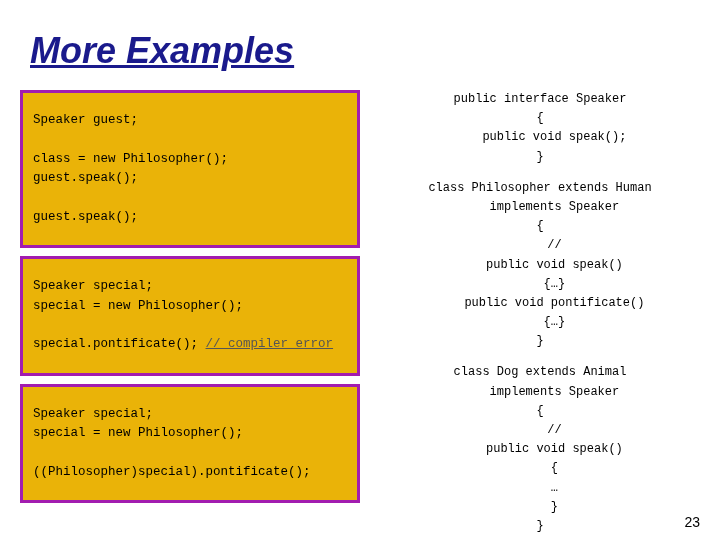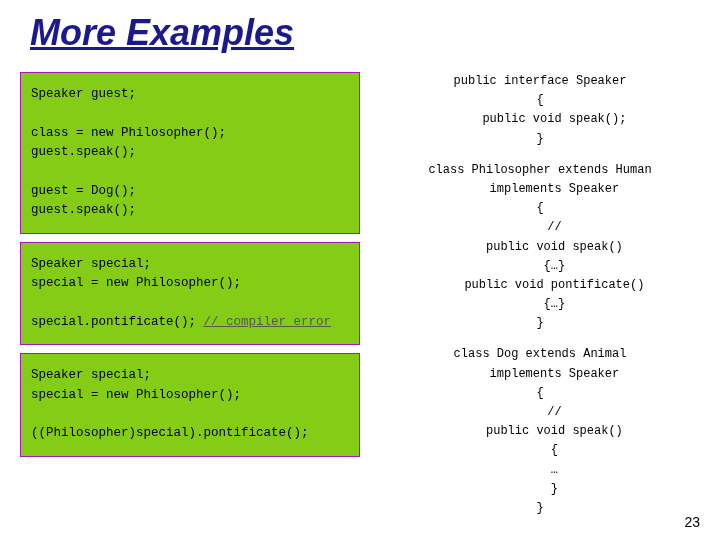--- a/index.html
+++ b/index.html
@@ -11,21 +11,21 @@
       font-family: Arial, sans-serif;
       overflow: hidden;
       position: relative;
     }
 
     .page-title {
       font-size: 36px;
       font-weight: bold;
       color: #1a1a8c;
       text-decoration: underline;
-      margin: 12px 0 18px 30px;
+      margin: 30px 0 18px 30px;
       font-style: italic;
     }
 
     .content-area {
       display: flex;
       flex-direction: row;
       gap: 0;
       padding: 0 20px 0 20px;
       width: 100%;
     }
@@ -36,27 +36,27 @@
       flex-direction: column;
       gap: 8px;
     }
 
     .right-panel {
       flex: 1;
       padding-left: 20px;
     }
 
     .code-box {
-      border: 1px solid #a21caf;
-      padding: 12px 10px;
+      border: 3px solid #a21caf;
+      padding: 18px 10px;
       font-family: 'Courier New', Courier, monospace;
       font-size: 12.5px;
       color: #000;
       line-height: 1.55;
-      background: #84cc16;
+      background: #eab308;
     }
 
     .code-inline {
       font-family: 'Courier New', Courier, monospace;
       font-size: 12.5px;
       color: #000;
       line-height: 1.55;
     }
 
     .right-code {
@@ -90,21 +90,20 @@
 <div class="content-area">
 
   <div class="left-panel">
 
     <div class="code-box">
       <div class="code-inline">Speaker guest;</div>
       <div class="code-inline">&nbsp;</div>
       <div class="code-inline">class = new Philosopher();</div>
       <div class="code-inline">guest.speak();</div>
       <div class="code-inline">&nbsp;</div>
-      <div class="code-inline">guest = Dog();</div>
       <div class="code-inline">guest.speak();</div>
     </div>
 
     <div class="code-box">
       <div class="code-inline">Speaker special;</div>
       <div class="code-inline">special = new Philosopher();</div>
       <div class="code-inline">&nbsp;</div>
       <div class="code-inline">
         <span>special.pontificate(); </span><span class="comment-error">// compiler error</span>
       </div>

